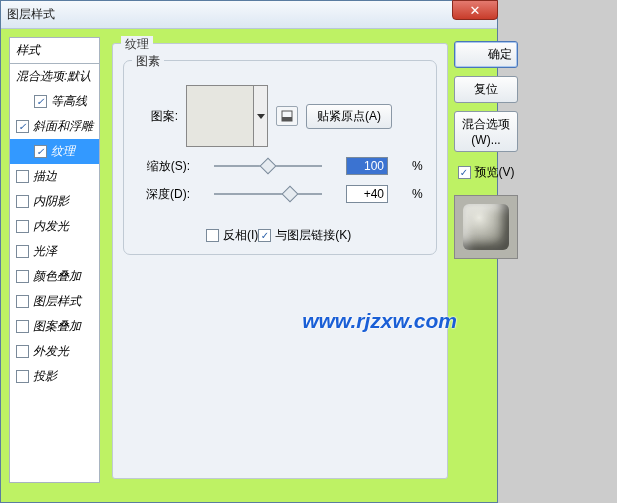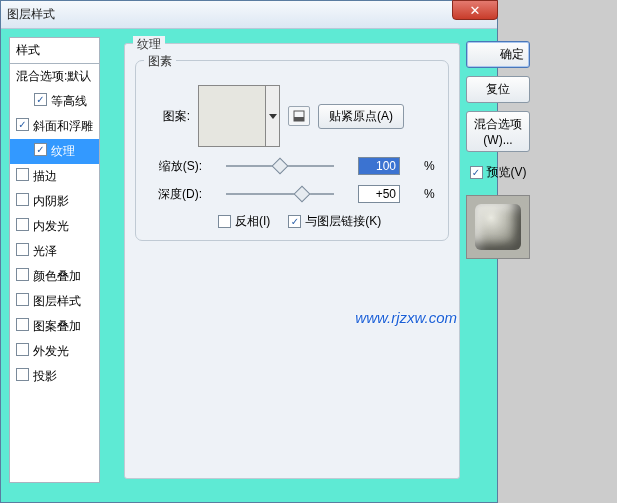--- a/index.html
+++ b/index.html
@@ -1,25 +1,25 @@
 <!DOCTYPE html>
 <html><head>
 <meta charset="utf-8">
 <style>
   * { box-sizing: border-box; font-family: "Microsoft YaHei", "SimSun", Tahoma, sans-serif; font-size: 12px; }
   body { margin: 0; background: #ccc; }
-  .window { width: 498px; height: 503px; background: #5eead4; border: 1px solid #5a7ca0; position: relative; }
+  .window { width: 498px; height: 503px; background: #bef264; border: 1px solid #5a7ca0; position: relative; }
   .titlebar { height: 28px; background: linear-gradient(#f6f9fc, #dce7f3); border-bottom: 1px solid #b8c8d8; display: flex; align-items: center; padding: 0 6px; position: relative; }
   .titlebar-text { color: #222; }
   .close-btn { position: absolute; top: -1px; right: -1px; width: 46px; height: 20px; background: linear-gradient(#e47a6f, #c83c2a); border: 1px solid #8a2a1e; border-bottom-left-radius: 4px; border-bottom-right-radius: 4px; color: #fff; display:flex; align-items:center; justify-content:center; font-size: 13px; cursor: pointer; }
   .content { position: absolute; top: 28px; left: 0; right: 0; bottom: 0; padding: 8px; display: flex; }
-  .styles-panel { width: 108px; margin-right: 24px; }
+  .styles-panel { width: 108px; margin-right: 12px; font-style: italic; }
   .styles-header { border: 1px solid #a8b4c0; border-bottom: none; background: #fff; padding: 4px 6px; }
   .styles-list { border: 1px solid #a8b4c0; background: #fff; height: 420px; overflow: hidden; }
-  .style-item { display: flex; padding: 4px 6px; gap: 4px; cursor: pointer; white-space: nowrap; }
+  .style-item { display: flex; align-items: center; padding: 4px 6px; gap: 4px; cursor: pointer; white-space: nowrap; }
   .style-item.blending { padding-left: 6px; }
   .style-item.sub { padding-left: 24px; }
   .style-item.selected { background: #3399ff; color: #fff; }
   .chk { width: 13px; height: 13px; border: 1px solid #7a8a9a; background: #fff; display: inline-flex; align-items:center; justify-content:center; font-size: 10px; color: #2a5fa8; }
   .chk.checked::after { content: "✓"; }
   .center-panel { flex: 1; position: relative; }
   .group { border: 1px solid #c0cad4; border-radius: 3px; padding: 12px 10px 10px 10px; position: relative; margin-top: 6px; background: #eef2f7; }
   .group-label { position: absolute; top: -8px; left: 8px; background: #eef2f7; padding: 0 4px; color: #333; }
   .inner-group { border: 1px solid #c0cad4; border-radius: 7px; padding: 18px 10px 10px 10px; position: relative; margin-top: 4px; }
   .pattern-row { display: flex; align-items: center; gap: 8px; margin-top: 6px; }
@@ -32,29 +32,29 @@
   .snap-icon svg { width: 14px; height: 14px; }
   .btn { background: linear-gradient(#fdfdfd,#e6ebf0); border: 1px solid #8a98a6; border-radius: 3px; padding: 3px 10px; cursor: pointer; white-space: nowrap; }
   .slider-row { display:flex; align-items:center; gap:24px; margin-top:10px; }
   .slider-label { width: 56px; text-align: right; }
   .slider-track { position: relative; flex: 0 0 108px; height: 16px; }
   .slider-track .bar { position:absolute; top:7px; left:0; right:0; height:2px; background:#9aa6b2; }
   .slider-track .thumb { position:absolute; top:2px; width:12px; height:12px; background:#e6ebf0; border:1px solid #7a8a9a; transform: rotate(45deg); }
   .num-input { width: 42px; height: 18px; border: 1px solid #7a8a9a; background: #fff; text-align:right; padding: 1px 3px; }
   .num-input.sel { background:#3b73d1; color:#fff; }
   .pct { width: 14px; }
-  .check-row { display:flex; align-items:flex-start; gap:18px; margin-top:10px; margin-left: 72px; }
+  .check-row { display:flex; align-items:flex-start; margin-top:24px; margin-left: 72px; }
   .inline-chk { display:flex; align-items:center; gap:4px; }
   .right-panel { width: 122px; display:flex; flex-direction:column; gap:8px; padding: 4px 2px 0 6px; align-items: stretch; }
   .right-btn { background: linear-gradient(#fdfdfd,#e6ebf0); border: 1px solid #8a98a6; border-radius: 3px; padding: 4px 0; cursor: pointer; text-align:center; }
   .right-btn.primary { border-color:#4a76b8; box-shadow: 0 0 0 1px #a8c6ef inset; padding-left: 28px; }
   .preview-chk { display:flex; align-items:center; gap:4px; justify-content:center; margin-top:4px;}
   .preview-box { width: 64px; height: 64px; border: 1px solid #888; margin: 6px auto 0; background: #b4b4ac; position: relative; overflow:hidden; }
   .preview-box .bevel { position:absolute; inset:8px; background: radial-gradient(circle at 35% 30%, #e0e0d8, #8a8a80 70%); filter: contrast(1.1); border-radius: 6px; box-shadow: inset -6px -6px 10px rgba(0,0,0,0.4), inset 6px 6px 10px rgba(255,255,255,0.5); }
-  .watermark { position:absolute; top: 280px; right: 40px; color:#1a5fd6; font-weight:normal; font-size:15px; font-style:italic; text-shadow: 0 0 2px #fff, 0 0 2px #fff; pointer-events:none; }
+  .watermark { position:absolute; top: 280px; right: 40px; color:#1a5fd6; font-weight:bold; font-size:21px; font-style:italic; text-shadow: 0 0 2px #fff, 0 0 2px #fff; pointer-events:none; }
   .outer-group { height: 436px; }
 </style>
 </head>
 <body>
 
 <div class="window">
   <div class="titlebar">
     <span class="titlebar-text">图层样式</span>
     <div class="close-btn">✕</div>
   </div>
@@ -151,21 +151,21 @@
             <div class="num-input sel">100</div>
             <span class="pct">%</span>
           </div>
 
           <div class="slider-row">
             <span class="slider-label">深度(D):</span>
             <div class="slider-track">
               <div class="bar"></div>
                 <div class="thumb" style="left:70px;"></div>
             </div>
-            <div class="num-input">+50</div>
+            <div class="num-input">+40</div>
             <span class="pct">%</span>
           </div>
 
           <div class="check-row">
             <label class="inline-chk">
               <span class="chk" id="invert-chk"></span>
               <span>反相(I)</span>
             </label>
             <label class="inline-chk">
               <span class="chk checked" id="link-chk"></span>

